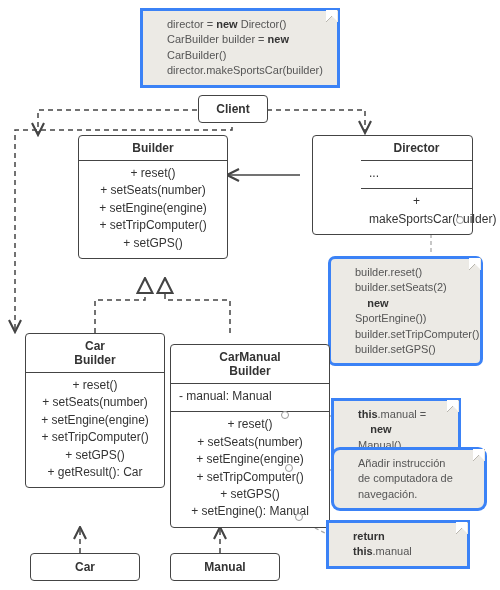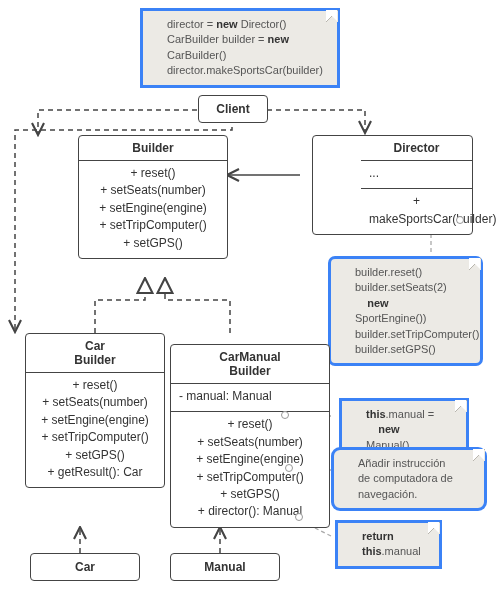--- a/index.html
+++ b/index.html
@@ -189,41 +189,41 @@
   <div class="title">
     <span>CarManual</span><br><span>Builder</span>
   </div>
   <div class="section">- manual: Manual</div>
   <div class="section">
     <div>+ reset()</div>
     <div>+ setSeats(number)</div>
     <div>+ setEngine(engine)</div>
     <div>+ setTripComputer()</div>
     <div>+ setGPS()</div>
-    <div>+ director(): Manual</div>
+    <div>+ setEngine(): Manual</div>
   </div>
 </div>
 <div class="circ" style="left:281px; top:411px;"></div>
 <div class="circ" style="left:285px; top:464px;"></div>
 <div class="circ" style="left:295px; top:513px;"></div>
 
 <div class="simple" style="left:30px; top:553px; width:110px;">
   <span>Car</span>
 </div>
 <div class="simple" style="left:170px; top:553px; width:110px;">
   <span>Manual</span>
 </div>
 
-<div class="note" style="left:331px; top:398px; width:130px;margin-left:8px;">
+<div class="note" style="left:331px; top:398px; width:130px;">
   <div class="fold"></div>
   <div><b class="kw">this</b><span>.manual =</span></div>
   <div><span>&nbsp;&nbsp;&nbsp;&nbsp;</span><b class="kw">new</b><span> Manual()</span></div>
 </div>
 
 <div class="note" style="left:331px; top:447px; width:156px;border-radius:9px;">
   <div class="fold"></div>
   <div>Añadir instrucción de computadora de navegación.</div>
 </div>
 
-<div class="note" style="left:335px; top:520px; width:107px;">
+<div class="note" style="left:326px; top:520px; width:144px;">
   <div class="fold"></div>
   <div><b class="kw">return this</b><span>.manual</span></div>
 </div>
 
 </body></html>

